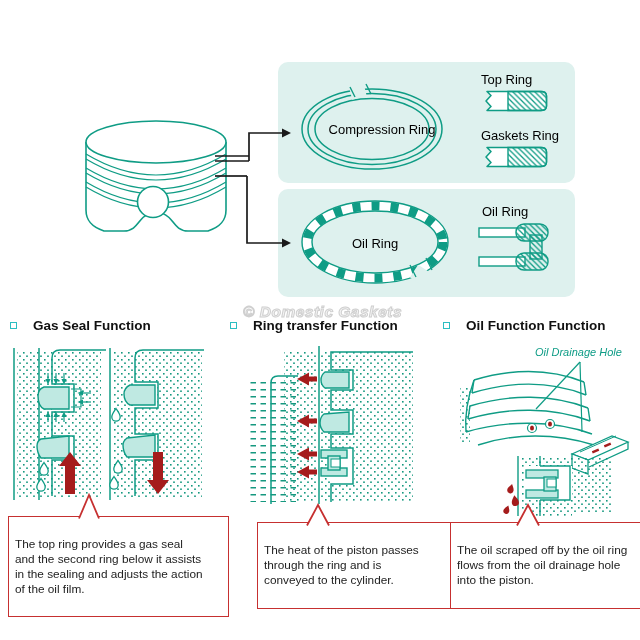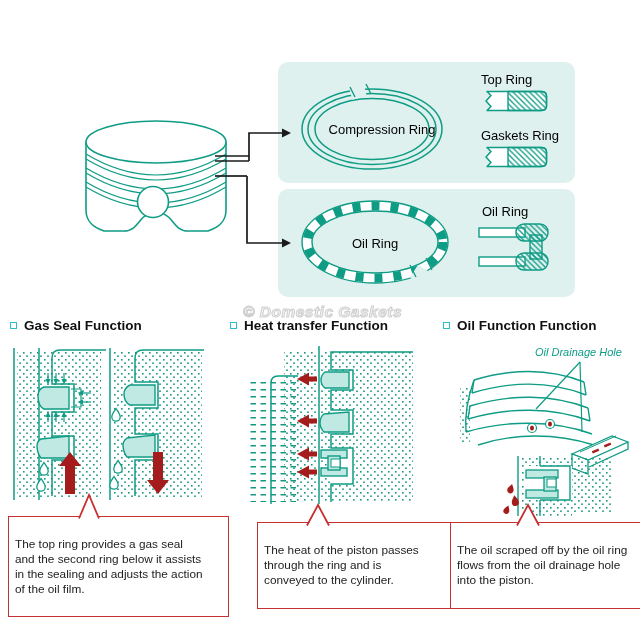--- a/index.html
+++ b/index.html
@@ -1,21 +1,21 @@
 <!DOCTYPE html>
 <html><head>
 <meta charset="utf-8">
 <style>
   html,body{margin:0;padding:0;background:#fff;}
   #page{position:relative;width:640px;height:640px;background:#fff;overflow:hidden;
         font-family:"Liberation Sans","DejaVu Sans",sans-serif;color:#1a1a1a;}
   .abs{position:absolute;}
   .panel{position:absolute;background:#def1ee;border-radius:10px;z-index:0;}
   .lbl{position:absolute;font-size:13px;color:#000000;z-index:3;}
-  .heading{position:absolute;display:flex;align-items:center;gap:7px;z-index:2;}
+  .heading{position:absolute;display:flex;align-items:center;gap:16px;z-index:2;}
   .heading .txt{font-size:13.5px;font-weight:bold;color:#111;}
   .bullet{width:5px;height:5px;border:1.6px solid #2bbec2;background:#fff;display:inline-block;}
   .watermark{position:absolute;font-size:15.5px;font-style:italic;font-weight:bold;
              color:#f3f3f3;-webkit-text-stroke:1px #cfcfcf;letter-spacing:.5px;z-index:1;white-space:nowrap;}
   .callout{position:absolute;background:#fff;border:1.8px solid #c63030;padding:20px 6px;z-index:4;}
   .callout-text{font-size:11.8px;line-height:1.26;color:#222;white-space:pre-line;}
   .pointer{position:absolute;z-index:5;}
   .drainage-label{position:absolute;font-size:11px;color:#0e9c86;z-index:3;white-space:nowrap;font-style:italic;}
   svg{display:block;}
 </style>
@@ -115,21 +115,21 @@
   </svg>
 
   <div class="watermark" style="left:243px;top:303px;">© Domestic Gaskets</div>
 
   <div class="heading" style="left:10px;top:318px;">
     <span class="bullet"></span>
     <span class="txt">Gas Seal Function</span>
   </div>
   <div class="heading" style="left:230px;top:318px;">
     <span class="bullet"></span>
-    <span class="txt">Heat transfer Function</span>
+    <span class="txt">Ring transfer Function</span>
   </div>
   <div class="heading" style="left:443px;top:318px;">
     <span class="bullet"></span>
     <span class="txt">Oil Function Function</span>
   </div>
 
   <svg class="abs" style="left:8px;top:344px;" width="202" height="160" viewBox="0 0 202 160">
     <rect x="9" y="8" width="84" height="146" fill="url(#pat-dots)"></rect>
     <rect x="104" y="8" width="90" height="146" fill="url(#pat-dots)"></rect>
     <rect x="44" y="41" width="21" height="26" fill="#fff"></rect>

